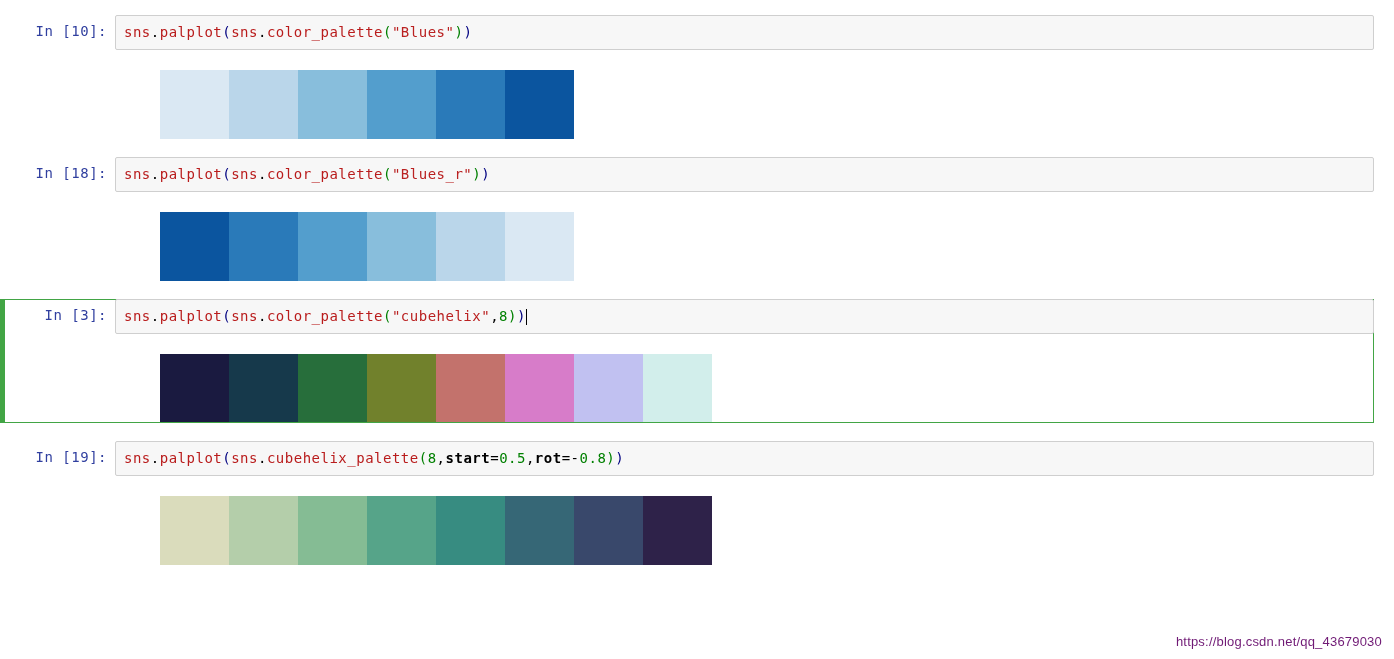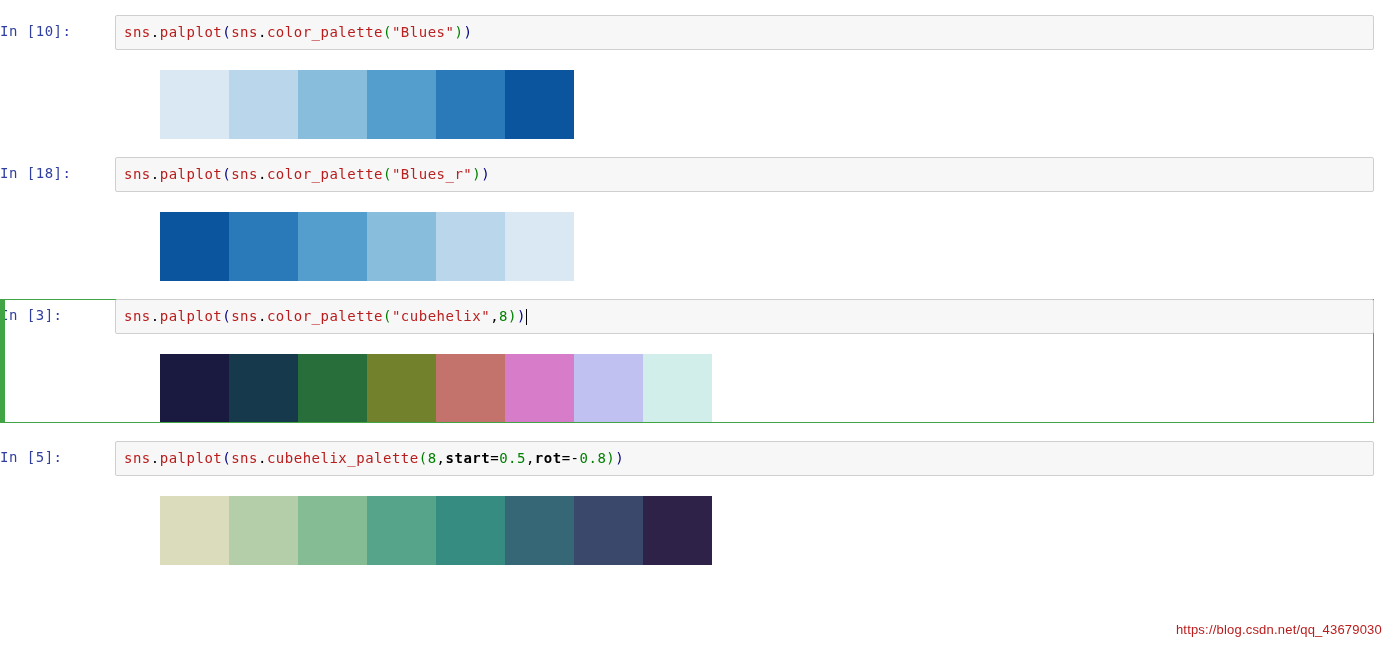--- a/index.html
+++ b/index.html
@@ -39,20 +39,21 @@
     box-sizing: border-box;
   }
   .input-row {
     display: flex;
     align-items: flex-start;
     padding-right: 20px;
   }
   .prompt {
     width: 115px;
     flex: 0 0 115px;
+    text-align: right;
     color: #303F9F;
     padding: 8px 8px 0 0;
     box-sizing: border-box;
     letter-spacing: 0.5px;
     white-space: pre;
   }
   .code-area {
     flex: 1;
     background: #f7f7f7;
     border: 1px solid #cfcfcf;
@@ -85,22 +86,22 @@
   .palette {
     display: flex;
   }
   .swatch {
     width: 69px;
     height: 69px;
   }
   .watermark {
     position: fixed;
     right: 12px;
-    bottom: 22px;
-    color: #b91c1c;
+    bottom: 10px;
+    color: #701a75;
     font-family: Arial, sans-serif;
     font-size: 13px;
     letter-spacing: 0.2px;
     user-select: none;
   }
 </style>
 </head>
 <body>
 
 <div class="notebook" id="nb-root">
@@ -150,21 +151,21 @@
           <div class="swatch" title="#71812c" style="background: rgb(113, 129, 44);"></div>
           <div class="swatch" title="#c3726c" style="background: rgb(195, 114, 108);"></div>
           <div class="swatch" title="#d77cc9" style="background: rgb(215, 124, 201);"></div>
           <div class="swatch" title="#c1c1f1" style="background: rgb(193, 193, 241);"></div>
           <div class="swatch" title="#d2eeeb" style="background: rgb(210, 238, 235);"></div>
         </div>
       </div>
     </div>
     <div class="cell">
       <div class="input-row">
-        <div class="prompt">In [5]:</div>
+        <div class="prompt">In [19]:</div>
         <div class="code-area"><span class="tok-name">sns</span><span class="tok-op">.</span><span class="tok-name">palplot</span><span class="tok-parenB">(</span><span class="tok-name">sns</span><span class="tok-op">.</span><span class="tok-name">cubehelix_palette</span><span class="tok-paren">(</span><span class="tok-num">8</span><span class="tok-op">,</span><span class="tok-kwarg">start</span><span class="tok-op">=</span><span class="tok-num">0.5</span><span class="tok-op">,</span><span class="tok-kwarg">rot</span><span class="tok-op">=</span><span class="tok-op">-</span><span class="tok-num">0.8</span><span class="tok-paren">)</span><span class="tok-parenB">)</span></div>
       </div>
       <div class="output-area">
         <div class="palette">
           <div class="swatch" title="#dadcbc" style="background: rgb(218, 220, 188);"></div>
           <div class="swatch" title="#b4ceaa" style="background: rgb(180, 206, 170);"></div>
           <div class="swatch" title="#85bc94" style="background: rgb(133, 188, 148);"></div>
           <div class="swatch" title="#56a489" style="background: rgb(86, 164, 137);"></div>
           <div class="swatch" title="#378c81" style="background: rgb(55, 140, 129);"></div>
           <div class="swatch" title="#366776" style="background: rgb(54, 103, 118);"></div>

